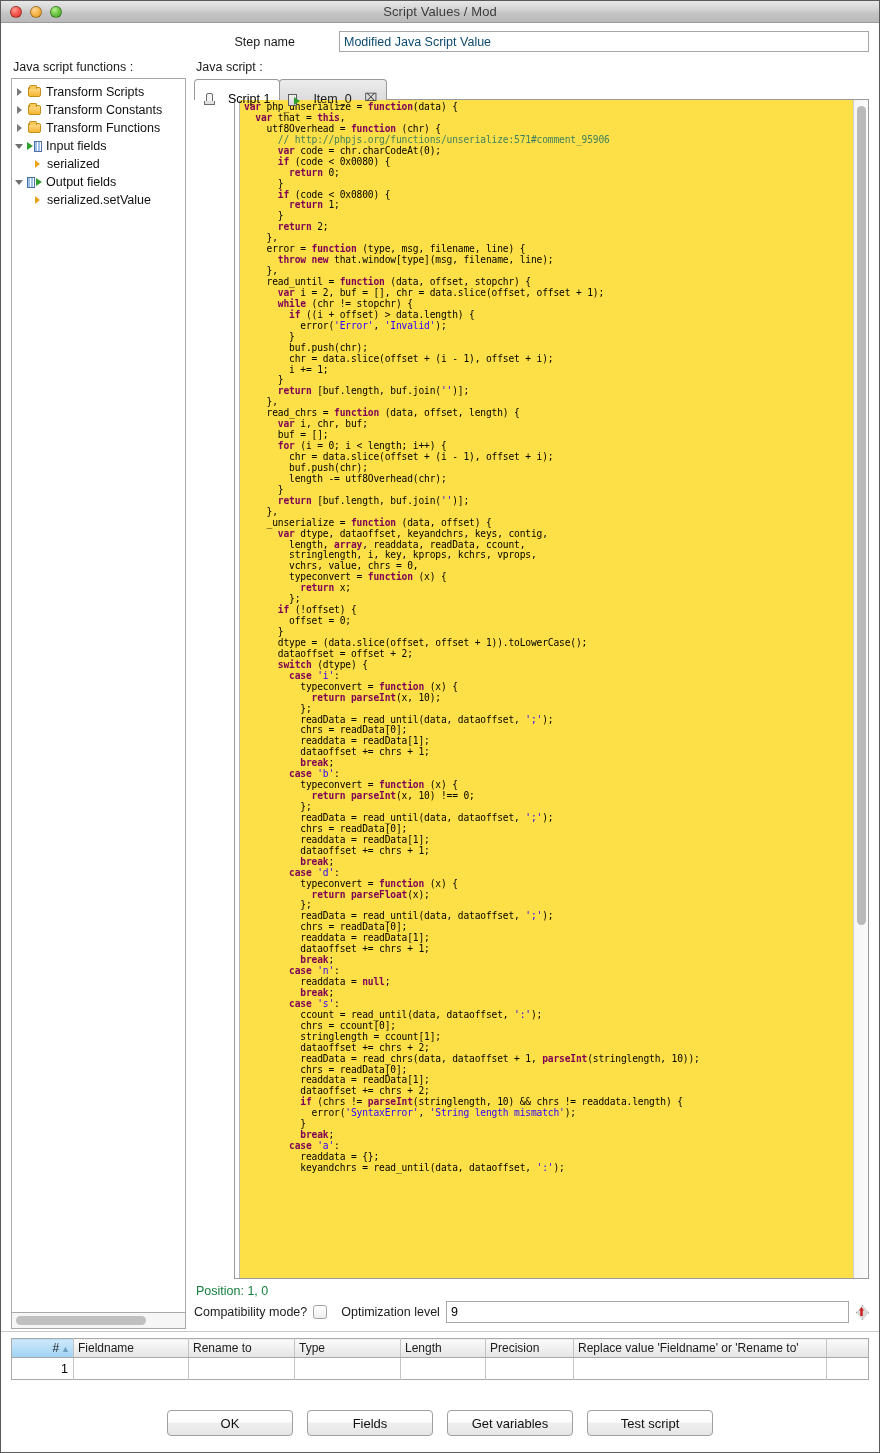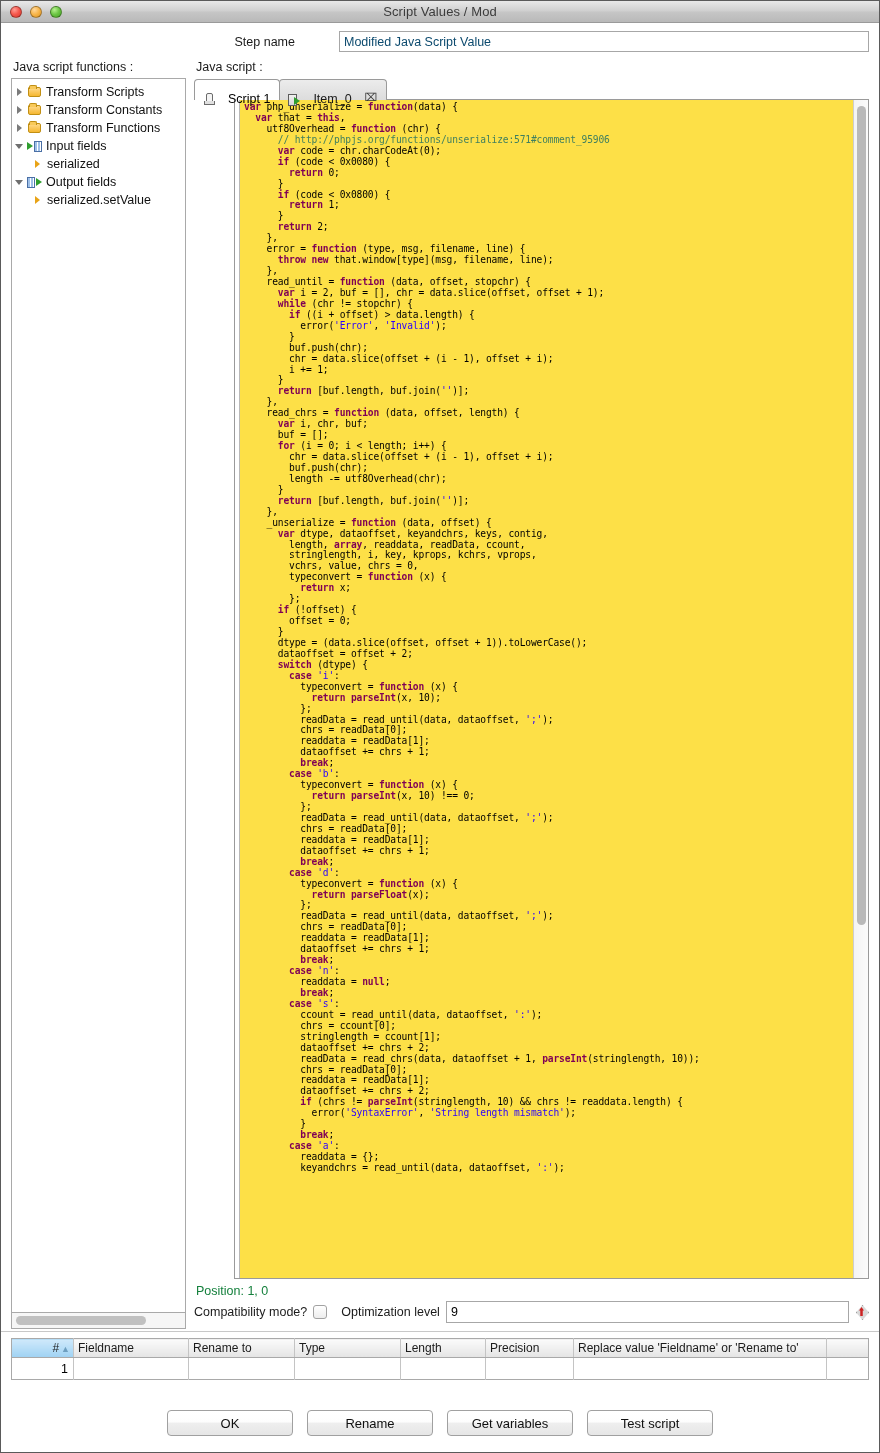--- a/index.html
+++ b/index.html
@@ -399,19 +399,19 @@
             <td></td>
             <td></td>
             <td></td>
           </tr>
         </tbody>
       </table>
     </div>
 
     <div class="btnrow">
       <button class="btn">OK</button>
-      <button class="btn">Rename</button>
+      <button class="btn">Fields</button>
       <button class="btn">Get variables</button>
       <button class="btn">Test script</button>
     </div>
 
   </div>
 </div>
 
 </body></html>

